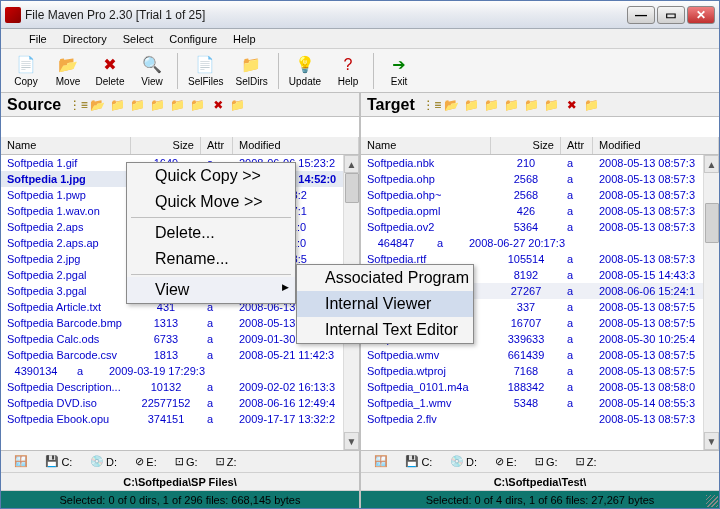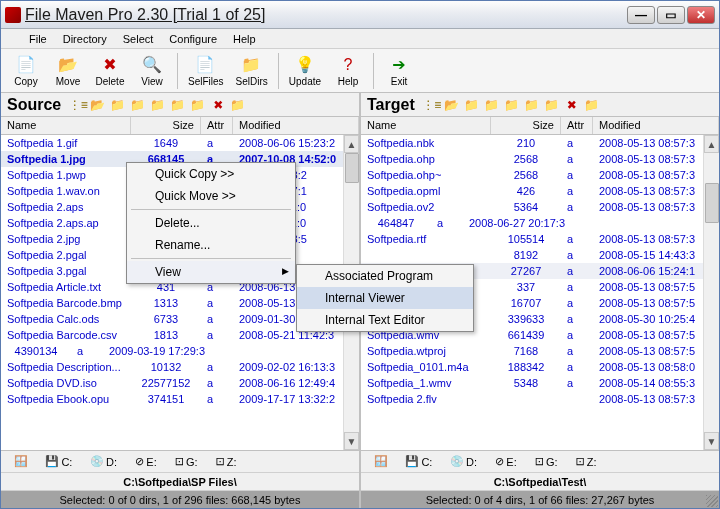--- a/index.html
+++ b/index.html
@@ -1,57 +1,57 @@
 <!DOCTYPE html>
 <html><head>
 <meta charset="utf-8">
 <style>
 * { box-sizing: border-box; margin: 0; padding: 0; font-family: Tahoma, sans-serif; font-size: 11px; }
 html, body { width: 720px; height: 509px; overflow: hidden; }
 .window { width: 720px; height: 509px; background: #ece9d8; border: 1px solid #5a7bb0; display: flex; flex-direction: column; }
 .titlebar { height: 28px; background: linear-gradient(to bottom, #fdfdfd, #e9ecf1 45%, #d7dde8); display: flex; align-items: center; padding: 0 4px; border-bottom: 1px solid #a5acb5; }
 .titlebar .icon { width: 16px; height: 16px; margin-right: 4px; background: linear-gradient(135deg,#c00,#800); border-radius: 2px; }
-.titlebar .title { flex: 1; color: #1a1a1a; font-size: 16px; text-decoration: underline; }
+.titlebar .title { flex: 1; color: #1a1a1a; font-size: 12px; }
 .winbtns { display: flex; gap: 2px; }
 .winbtn { width: 28px; height: 18px; border: 1px solid #888; border-radius: 3px; display:flex; align-items:center; justify-content:center; font-size:12px; font-weight:bold; background: linear-gradient(#f5f5f5,#d0d0d0); cursor:pointer; }
 .winbtn.close { background: linear-gradient(#f08080,#c03030); color:#fff; }
 .menubar { height: 20px; background: #f0f0f0; display: flex; align-items: center; padding: 0 20px; border-bottom: 1px solid #d0d0d0; }
 .menubar span { padding: 2px 8px; cursor: pointer; }
 .toolbar { height: 44px; background: #f5f5f5; display: flex; align-items: center; padding: 2px 6px; gap: 4px; border-bottom: 1px solid #c0c0c0; }
 .tbtn { display:flex; flex-direction:column; align-items:center; padding: 2px 4px; cursor:pointer; min-width:38px; }
 .tbtn .ic { width:20px; height:20px; display:flex; align-items:center; justify-content:center; font-size:16px; }
 .tbtn .lbl { font-size:10px; margin-top:1px; }
 .panes { flex: 1; display: flex; min-height: 0; }
 .pane { flex: 1; display:flex; flex-direction:column; background:#fff; min-width:0; }
 .pane + .pane { border-left: 2px solid #c0c0c0; }
 .paneheader { height: 24px; display:flex; align-items:center; padding: 2px 6px; background:#f0f0f0; border-bottom:1px solid #c0c0c0; gap:4px; }
 .paneheader .ptitle { font-weight:bold; font-size:16px; margin-right:4px; }
 .paneheader .hi { width:18px; height:16px; display:flex; align-items:center; justify-content:center; font-size:12px; cursor:pointer; color:#8a6d00; }
-.colheader { height: 18px; display:flex; background:#f0f0f0; border-bottom:1px solid #c0c0c0; }
+.colheader { height: 18px; display:flex; background:#f0f0f0; border-bottom:1px solid #c0c0c0;margin-top:20px; }
 .colheader div { padding: 2px 6px; border-right:1px solid #d0d0d0; font-size:11px; cursor:pointer; }
 .col-name { flex: 1; min-width: 0; }
 .col-size { width: 70px; text-align:right; }
 .col-attr { width: 32px; }
 .col-mod { width: 126px; }
 .filelist { flex:1; overflow:hidden; position:relative; background:#fff; }
 .row { display:flex; height:16px; align-items:center; color:#0000cc; }
 .row.sel { background:#e4e9f2;font-weight:bold; }
 .row.highlight { background:#eef0f6; }
 .row .c { padding: 0 6px; white-space:nowrap; overflow:hidden; text-overflow:ellipsis; }
 .row .c-name { flex:1; min-width:0; }
 .row .c-size { width:70px; text-align:center; }
 .row .c-attr { width:32px; }
 .row .c-mod { width:126px; }
 .drivebar { height: 22px; display:flex; align-items:center; padding:2px 6px; gap:4px; background:#f0f0f0; border-top:1px solid #c0c0c0; }
 .drivebar .drv { padding:1px 6px; border:1px solid transparent; cursor:pointer; display:flex; align-items:center; gap:2px; }
 .pathbar { height:18px; background:#f0f0f0; border-top:1px solid #d0d0d0; display:flex; align-items:center; justify-content:center; font-weight:bold; }
-.statusbar { height:18px; background:#a3a3a3; border-top:1px solid #d0d0d0; display:flex; align-items:center; justify-content:center; }
+.statusbar { height:18px; background:#0f766e; border-top:1px solid #d0d0d0; display:flex; align-items:center; justify-content:center; }
 .resizegrip { position:absolute; right:2px; bottom:2px; width:12px; height:12px; background: repeating-linear-gradient(135deg,#888 0,#888 1px,transparent 1px,transparent 3px); }
 .ctxmenu { position:absolute; background:#f4f4f4; border:1px solid #8a8a8a; box-shadow:2px 2px 4px rgba(0,0,0,0.25); z-index:100; }
-.ctxmenu .mi { padding:4px 22px 4px 28px; cursor:pointer; position:relative; font-size:12px; white-space:nowrap; }
+.ctxmenu .mi { padding:4px 22px 4px 28px; cursor:pointer; position:relative; font-size:16px; white-space:nowrap; }
 .ctxmenu .mi.hov { background:#d1dced; }
 .ctxmenu .mi.hov-f { background:#eef0f6; }
 .ctxmenu .sep { height:1px; background:#c0c0c0; margin:2px 4px; }
 .ctxmenu .arrow::after { content:"▶"; position:absolute; right:6px; font-size:9px; top:5px; }
 .scrollbar { position:absolute; right:0; top:0; bottom:0; width:16px; background:#f0f0f0; border-left:1px solid #dcdcdc; }
 .scrollbar .tr { width:100%; height:18px; display:flex; align-items:center; justify-content:center; background:#e8e8e8; border:1px solid #c8c8c8; cursor:pointer; font-size:10px; color:#555; }
 .scrollbar .thumb { position:absolute; left:1px; width:14px; background:#d4d4d4; border:1px solid #b0b0b0; border-radius:1px; }
 </style>
 </head>
 <body>

